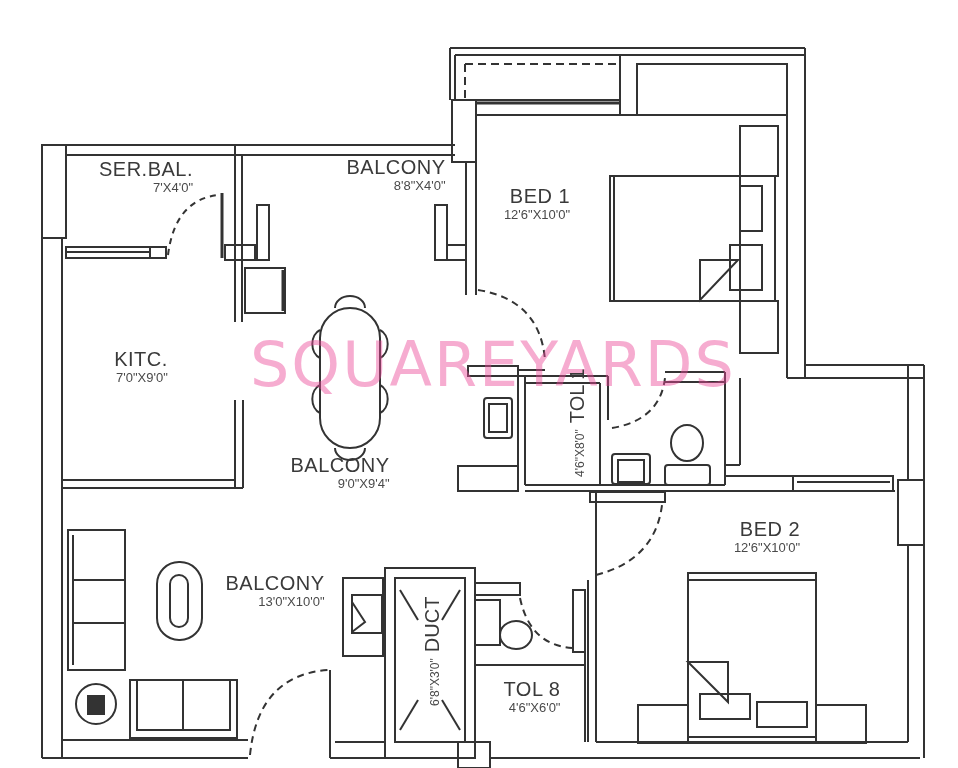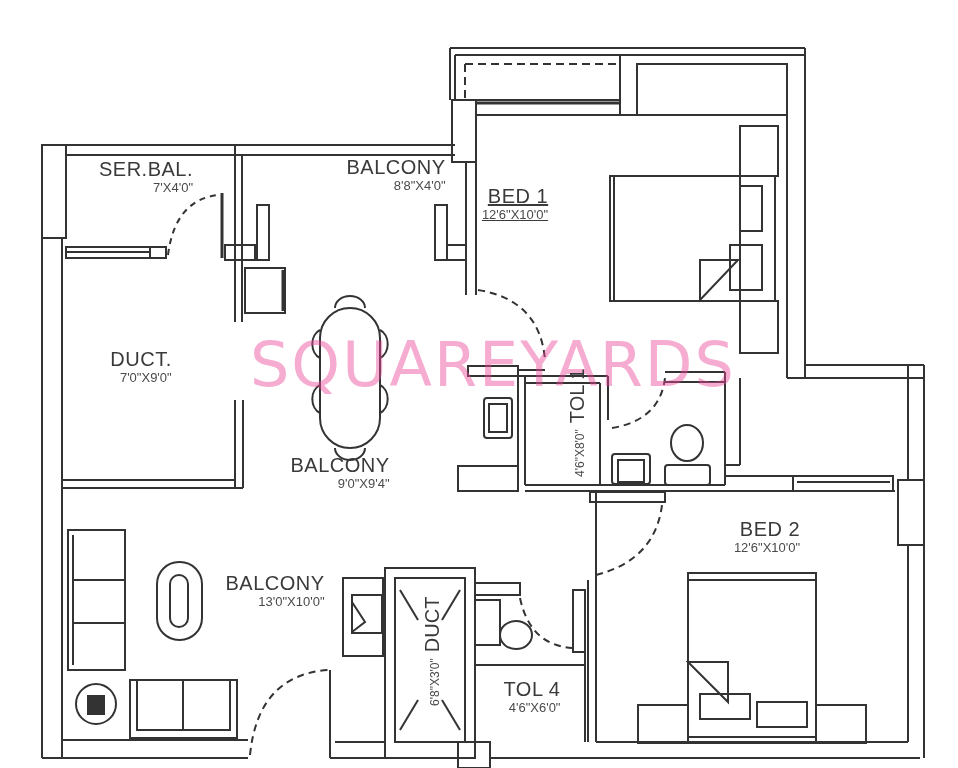--- a/index.html
+++ b/index.html
@@ -208,26 +208,26 @@
 <div class="watermark">SQUAREYARDS</div>
 
 <div class="lbl" style="left:146px; top:158px;">
   <span class="name">SER.BAL.</span>
   <span class="dim">7'X4'0"</span>
 </div>
 <div class="lbl" style="left:349px; top:156px;margin-left:47px;">
   <span class="name">BALCONY</span>
   <span class="dim">8'8"X4'0"</span>
 </div>
-<div class="lbl" style="left:515px; top:185px;text-decoration:underline;">
+<div class="lbl" style="left:537px; top:185px;">
   <span class="name">BED 1</span>
   <span class="dim">12'6"X10'0"</span>
 </div>
 <div class="lbl" style="left:141px; top:348px;">
-  <span class="name">DUCT.</span>
+  <span class="name">KITC.</span>
   <span class="dim">7'0"X9'0"</span>
 </div>
 <div class="lbl" style="left:340px; top:454px;">
   <span class="name">BALCONY</span>
   <span class="dim">9'0"X9'4"</span>
 </div>
 <div class="vlbl" style="left:527px; top:416px; width:100px;">
   <span class="dim">4'6"X8'0"</span><span class="name">TOL 1</span>
 </div>
 <div class="lbl" style="left:746px; top:518px;margin-left:21px;">
@@ -235,15 +235,15 @@
   <span class="dim">12'6"X10'0"</span>
 </div>
 <div class="lbl" style="left:275px; top:572px;">
   <span class="name">BALCONY</span>
   <span class="dim">13'0"X10'0"</span>
 </div>
 <div class="vlbl" style="left:380px; top:643px; width:104px;">
   <span class="dim">6'8"X3'0"</span><span class="name">DUCT</span>
 </div>
 <div class="lbl" style="left:532px; top:678px;">
-  <span class="name">TOL 4</span>
+  <span class="name">TOL 8</span>
   <span class="dim">4'6"X6'0"</span>
 </div>
 
 </body></html>

